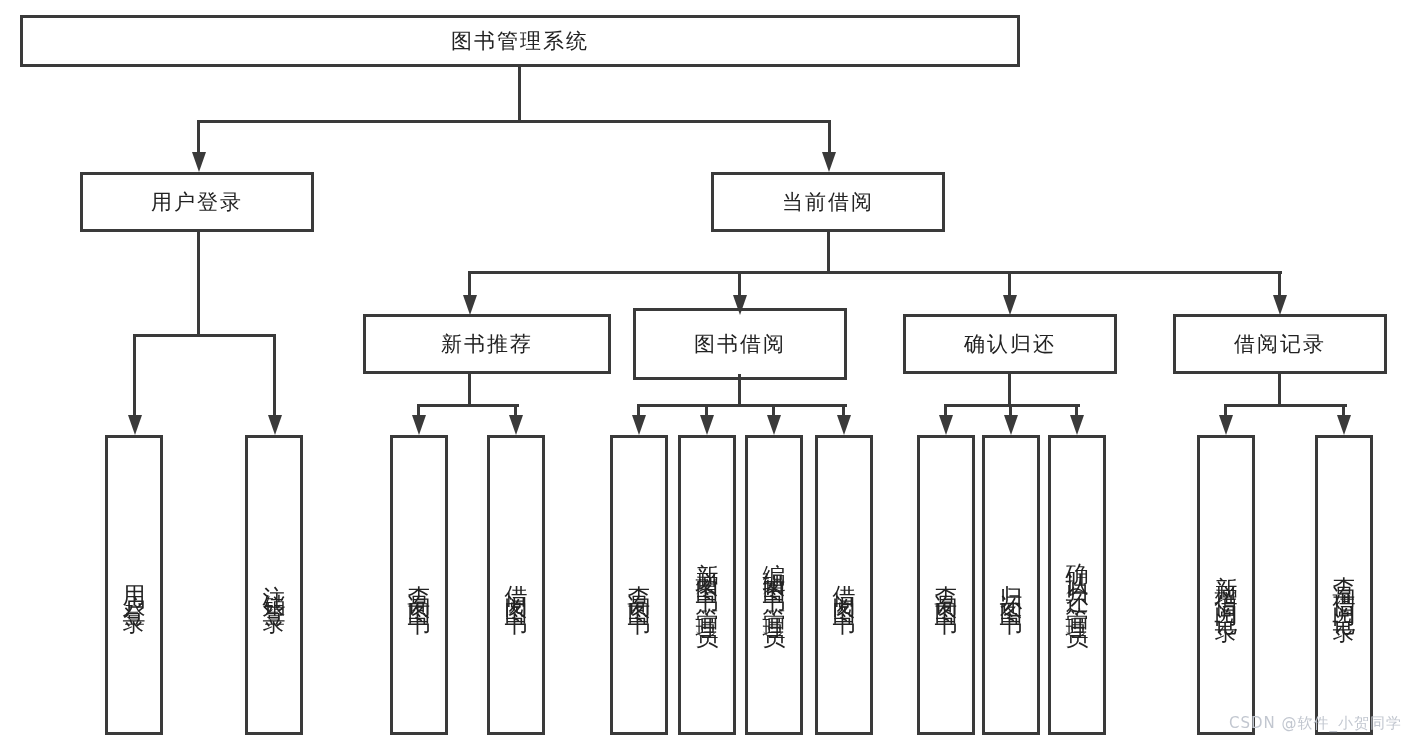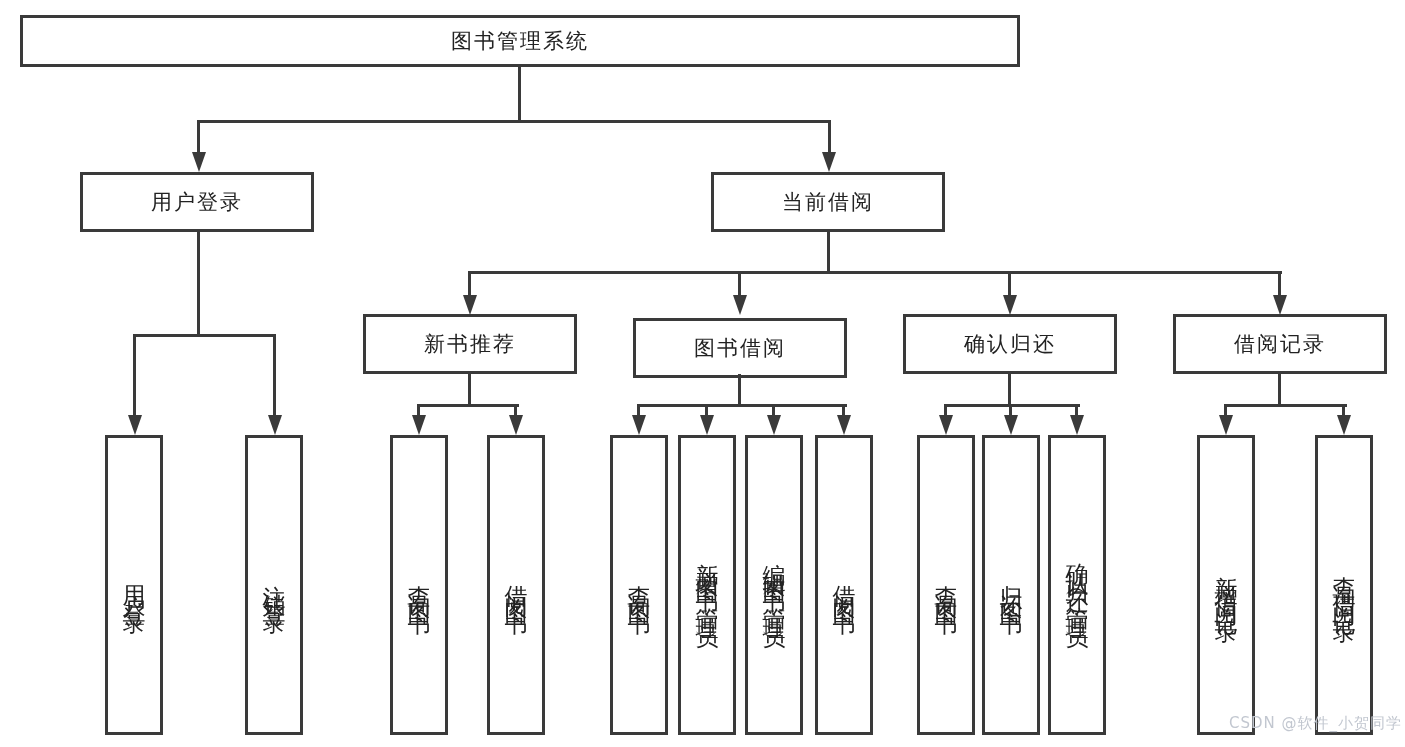--- a/index.html
+++ b/index.html
@@ -49,24 +49,24 @@
     <span>图书管理系统</span>
   </div>
 
   <div class="box hbox" style="left:80px;top:172px;width:234px;height:60px">
     <span>用户登录</span>
   </div>
   <div class="box hbox" style="left:711px;top:172px;width:234px;height:60px">
     <span>当前借阅</span>
   </div>
 
-  <div class="box hbox" style="left:363px;top:314px;width:214px;height:60px">
+  <div class="box hbox" style="left:363px;top:314px;width:248px;height:60px">
     <span>新书推荐</span>
   </div>
-  <div class="box hbox" style="left:633px;top:318px;width:214px;height:60px">
+  <div class="box hbox" style="left:633px;top:308px;width:214px;height:72px">
     <span>图书借阅</span>
   </div>
   <div class="box hbox" style="left:903px;top:314px;width:214px;height:60px">
     <span>确认归还</span>
   </div>
   <div class="box hbox" style="left:1173px;top:314px;width:214px;height:60px">
     <span>借阅记录</span>
   </div>
 
   <div class="box vbox" style="left:105px">

